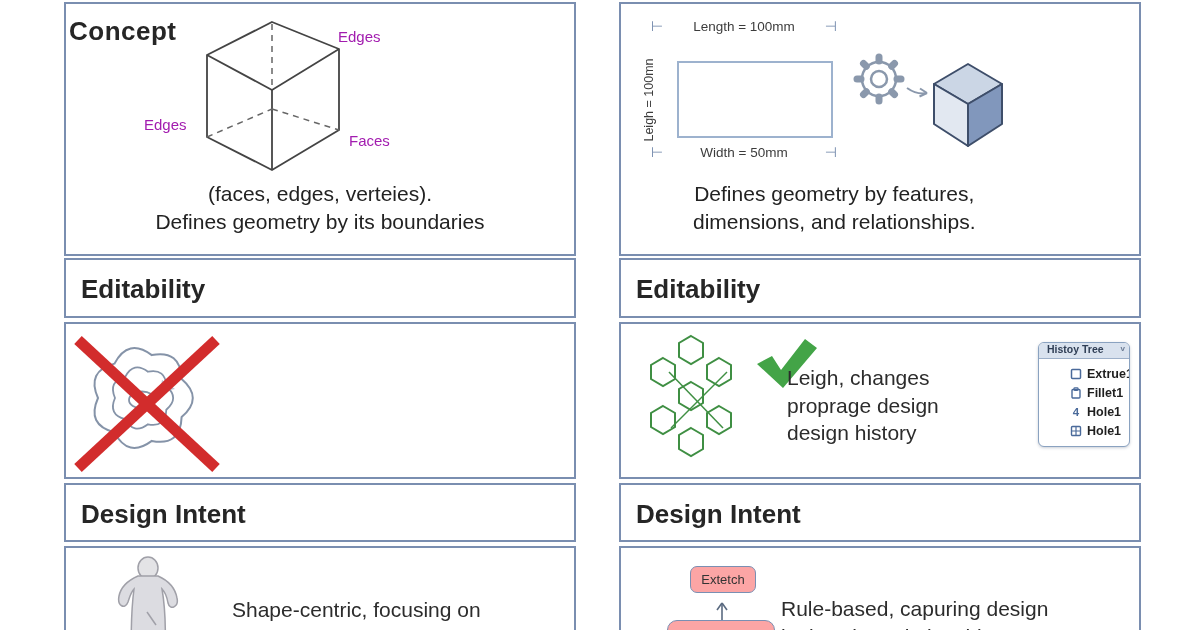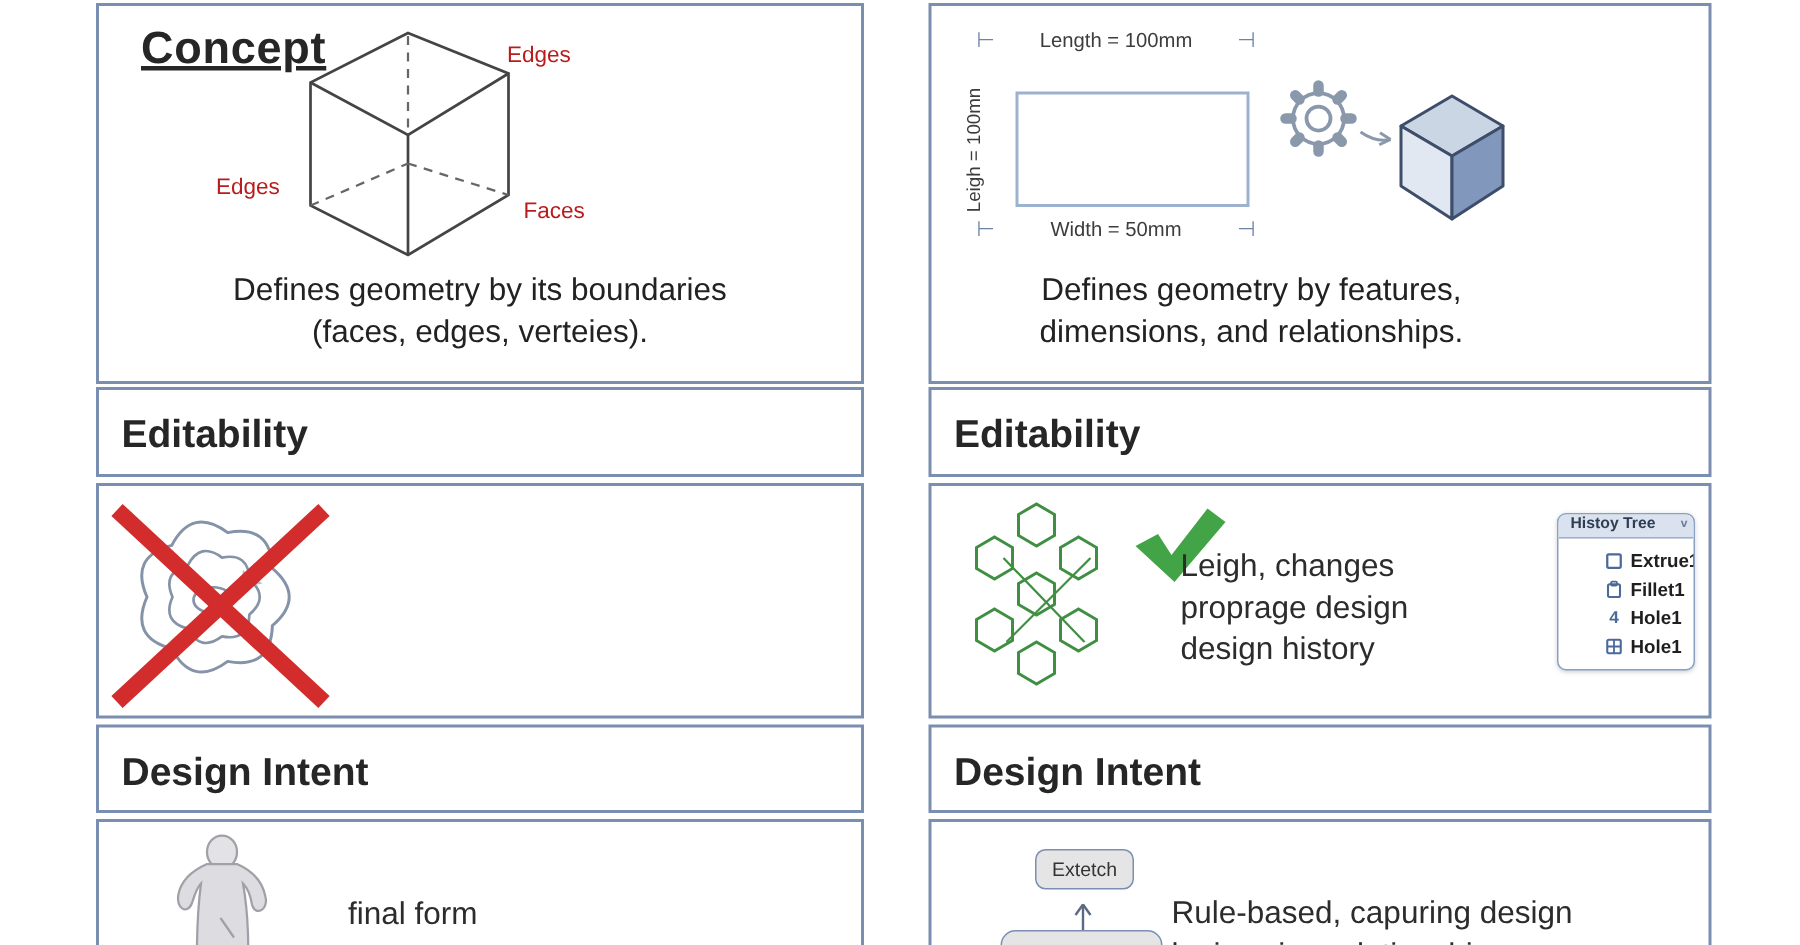--- a/index.html
+++ b/index.html
@@ -7,42 +7,42 @@
           font-family:"Liberation Sans","DejaVu Sans",sans-serif;color:#2d2d2d;}
   .box{position:absolute;background:#fff;border:2px solid #7a8eb0;box-sizing:border-box;}
   .col-left{left:64px;width:512px;}
   .col-right{left:619px;width:522px;}
   .r-concept{top:2px;height:254px;}
   .r-edit-h{top:258px;height:60px;}
   .r-edit-c{top:322px;height:157px;}
   .r-di-h{top:483px;height:59px;}
   .r-di-c{top:546px;height:130px;}
   h2{margin:0;font-weight:bold;color:#262626;}
-  .h-big{position:absolute;left:28px;top:12px;font-size:30px;letter-spacing:.5px;text-decoration:underline;}
+  .h-big{position:absolute;left:3px;top:12px;font-size:26px;letter-spacing:.5px;}
   .h-sec{position:absolute;left:15px;top:14px;font-size:26px;}
   .cap{position:absolute;font-size:21px;line-height:28px;color:#222;}
   .cap.center{left:0;right:0;text-align:center;}
   .bodytxt{position:absolute;font-size:21px;line-height:27.5px;color:#2c2c2c;}
-  .cube-label{position:absolute;font-size:15px;color:#b91c1c;}
+  .cube-label{position:absolute;font-size:15px;color:#a21caf;}
   .dimrow{position:absolute;display:flex;justify-content:space-between;align-items:center;
           font-size:13.5px;color:#3c3c3c;}
   .dimrow .tick{color:#6d84a8;font-size:14px;}
   .dim-rect{position:absolute;border:2px solid #9db2ce;box-sizing:border-box;background:#fff;}
   .dim-left{position:absolute;width:132px;height:16px;text-align:center;font-size:12.5px;
             color:#3c3c3c;transform:rotate(-90deg);}
   .htree{position:absolute;left:417px;top:18px;width:90px;background:#fff;
          border:1.5px solid #8aa2c0;border-radius:6px;box-shadow:0 1px 3px rgba(40,60,90,.25);
          overflow:hidden;}
   .htree-bar{position:relative;background:#d9e2ee;border-bottom:1px solid #9db0c9;
              padding:0 6px 3px 8px;font-size:10.5px;font-weight:bold;color:#2f3e55;}
   .htree-bar .corner{position:absolute;right:4px;top:1px;font-size:8px;color:#6b7b94;}
   .htree-items{padding:5px 6px 6px 7px;margin-left:24px;}
   .htree-row{display:flex;align-items:center;gap:5px;height:19px;font-size:12.5px;
              font-weight:bold;color:#1f1f1f;}
-  .flow-box{position:absolute;border:1.5px solid #7a8fb3;border-radius:7px;background:#e5e5e5;
+  .flow-box{position:absolute;border:1.5px solid #7a8fb3;border-radius:7px;background:#fca5a5;
             box-sizing:border-box;font-size:13px;color:#333;display:flex;align-items:center;
             justify-content:center;}
   svg{position:absolute;overflow:visible;}
 </style>
 </head>
 <body>
 
 <div class="canvas">
 
   <div class="box col-left r-concept">
@@ -56,22 +56,22 @@
       <g fill="none" stroke="#666" stroke-width="1.5" stroke-dasharray="6 5">
         <line x1="76" y1="10" x2="76" y2="74"></line>
         <line x1="11" y1="123" x2="76" y2="95"></line>
         <line x1="76" y1="95" x2="143" y2="116"></line>
       </g>
     </svg>
     <span class="cube-label" style="left:272px;top:24px;">Edges</span>
     <span class="cube-label" style="left:78px;top:112px;">Edges</span>
     <span class="cube-label" style="left:283px;top:128px;">Faces</span>
     <div class="cap center" style="top:176px;">
+      <div>(faces, edges, verteies).</div>
       <div>Defines geometry by its boundaries</div>
-      <div>(faces, edges, verteies).</div>
     </div>
   </div>
 
   <div class="box col-left r-edit-h">
     <h2 class="h-sec">Editability</h2>
   </div>
 
   <div class="box col-left r-edit-c">
     <svg style="left:2px;top:4px;" width="160" height="150" viewBox="0 0 160 150">
       <g transform="translate(6,-8)">
@@ -91,20 +91,21 @@
     <h2 class="h-sec">Design Intent</h2>
   </div>
 
   <div class="box col-left r-di-c">
     <svg style="left:35px;top:6px;" width="95" height="130" viewBox="0 0 95 130">
       <ellipse cx="47" cy="14" rx="10" ry="11" fill="#e3e3e6" stroke="#a0a0a8" stroke-width="1.5"></ellipse>
       <path d="M37,22 C28,26 20,32 18,42 C16,52 24,56 27,48 C29,42 30,38 33,35 C31,50 29,72 31,120 L63,120 C66,74 64,52 61,35 C64,38 66,43 67,49 C69,57 78,53 76,44 C74,33 66,26 57,22 Z" fill="#dcdce1" stroke="#a0a0a8" stroke-width="1.5"></path>
       <line x1="46" y1="58" x2="55" y2="71" stroke="#a0a0a8" stroke-width="1.5"></line>
     </svg>
     <div class="bodytxt" style="left:166px;top:48px;">
+      <div>Shape-centric, focusing on</div>
       <div>final form</div>
     </div>
   </div>
 
   <div class="box col-right r-concept">
     <div class="dimrow" style="left:30px;top:14px;width:186px;">
       <span class="tick">⊢</span>
       <span>Length = 100mm</span>
       <span class="tick">⊣</span>
     </div>

